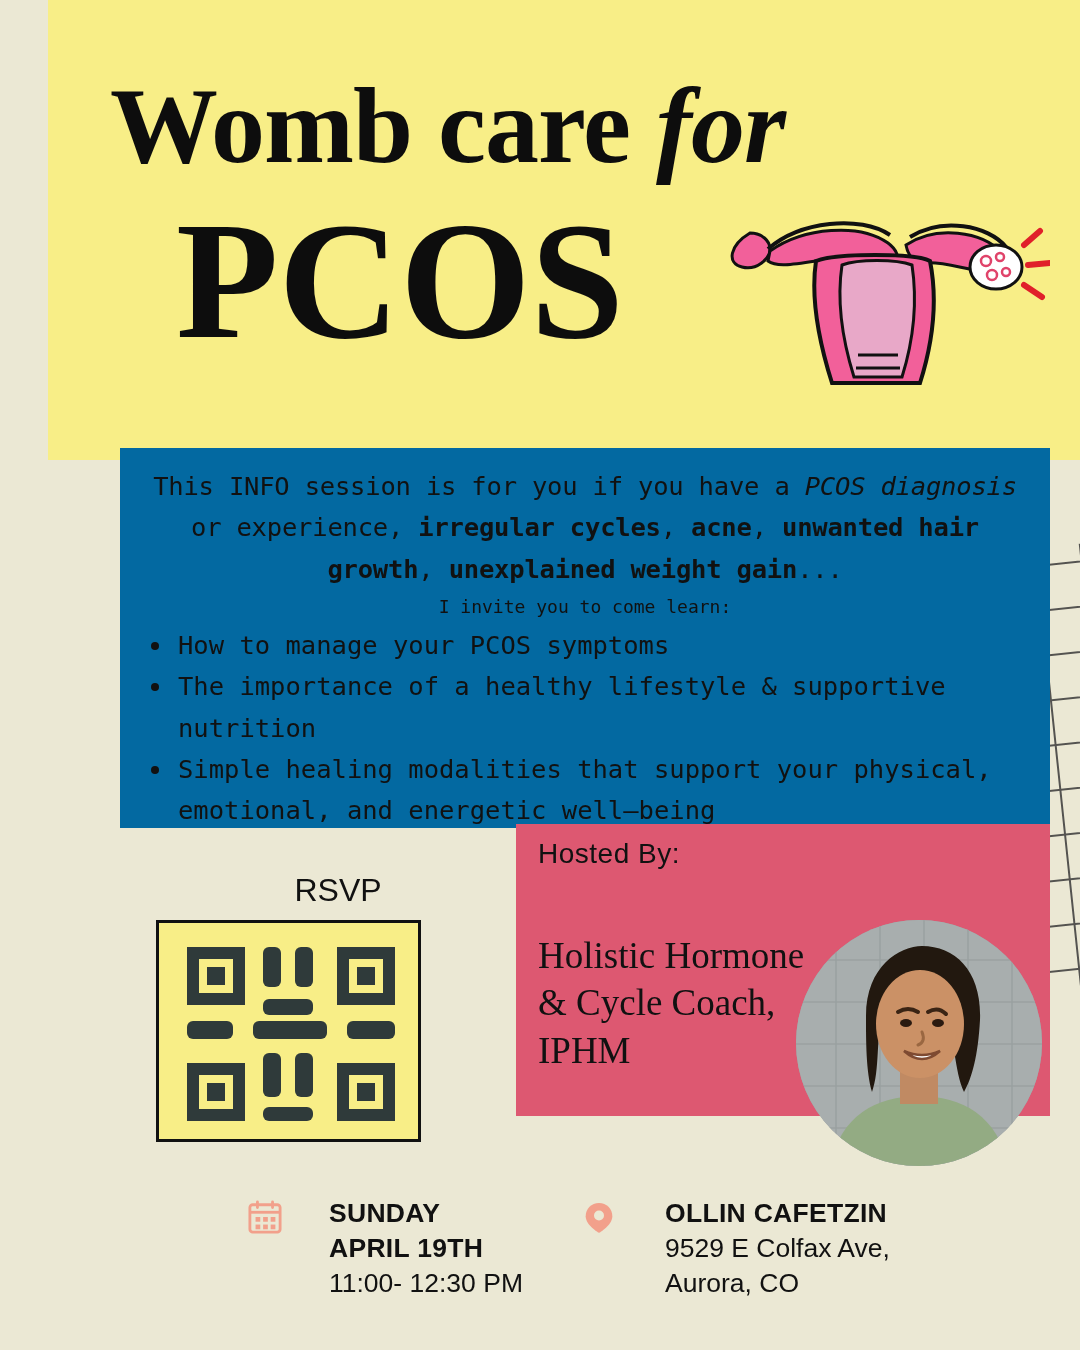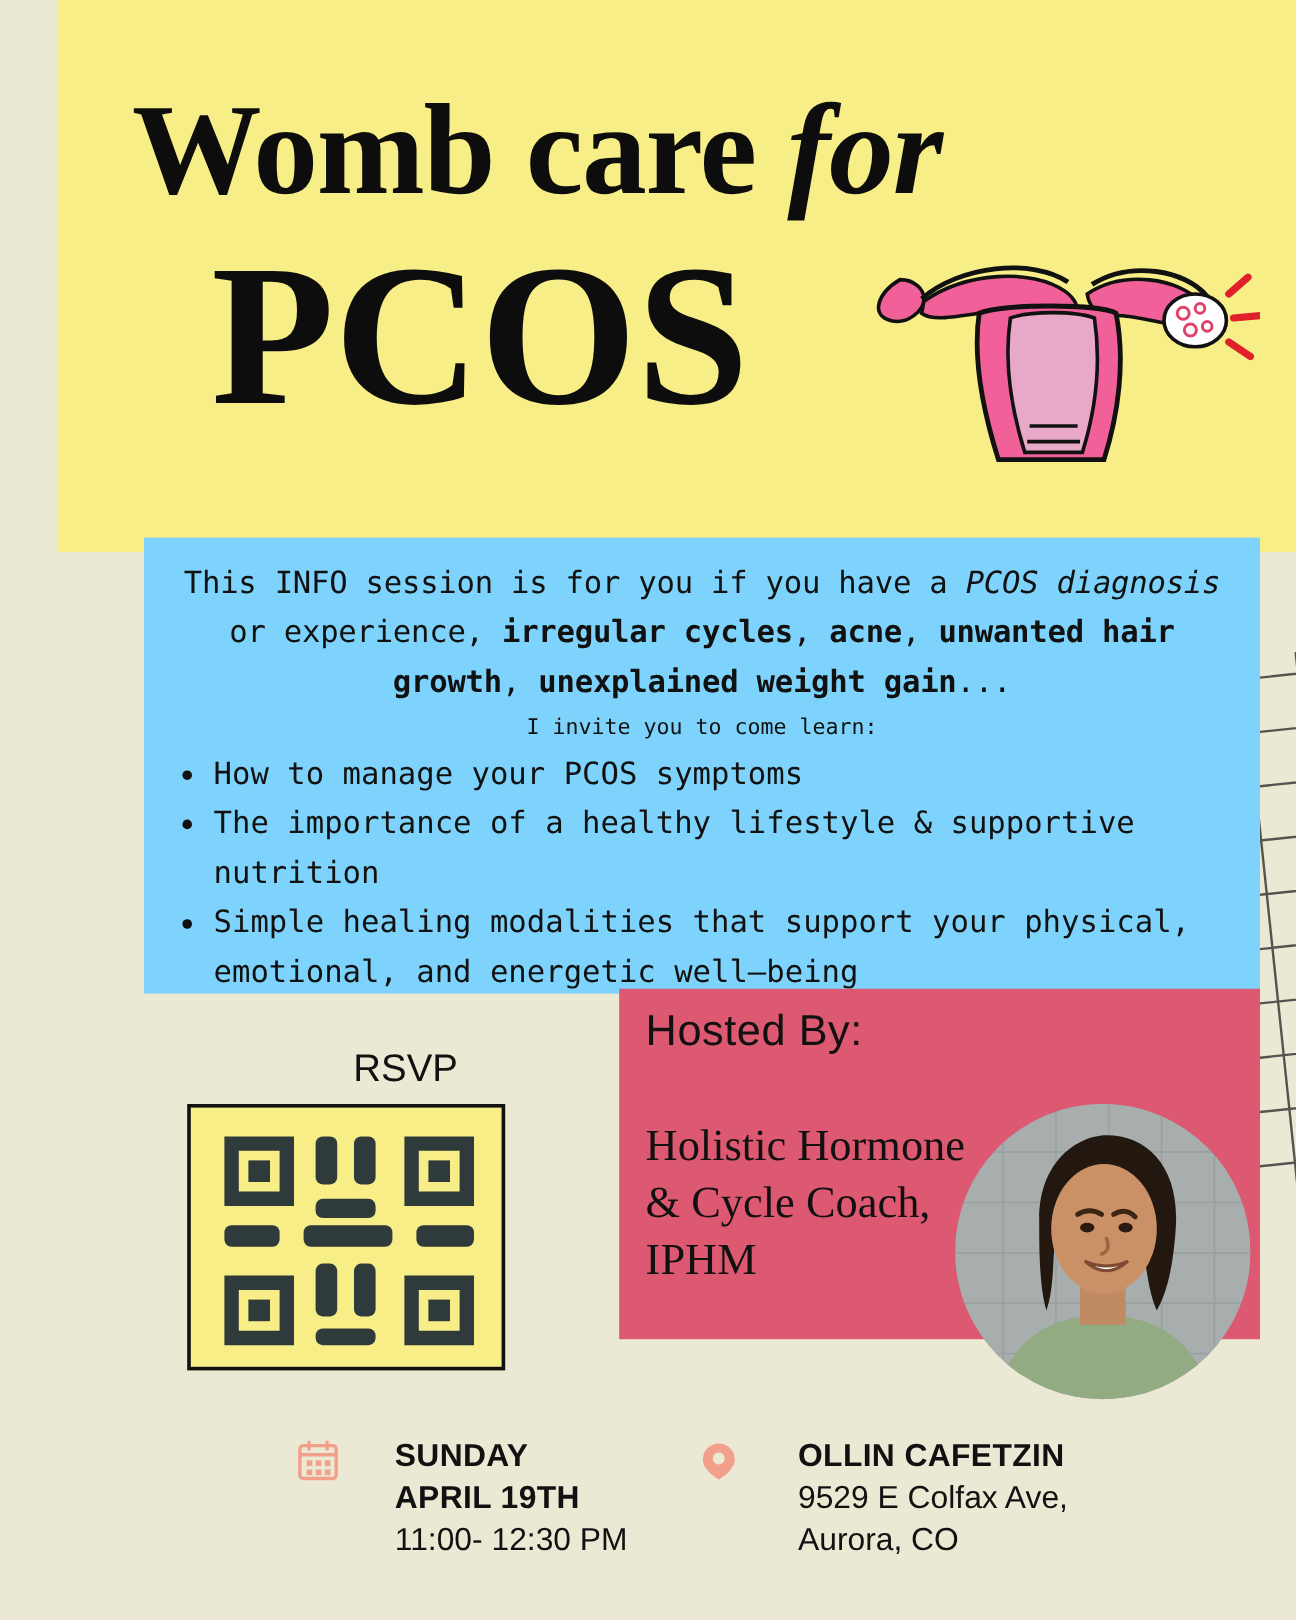--- a/index.html
+++ b/index.html
@@ -80,21 +80,21 @@
     opacity: 0.85;
   }
 
   
   .info-box {
     position: absolute;
     left: 72px;
     top: 448px;
     width: 930px;
     height: 380px;
-    background: #7dd3fc;
+    background: #0369a1;
     box-sizing: border-box;
     padding: 18px 24px 14px 24px;
     font-family: "DejaVu Sans Mono", monospace;
     color: #111;
   }
   .info-intro {
     text-align: center;
     font-size: 25.5px;
     line-height: 1.62;
     letter-spacing: -0.2px;
@@ -153,21 +153,21 @@
     left: 468px;
     top: 824px;
     width: 534px;
     height: 292px;
     background: #dd5871;
   }
   .host-hosted {
     position: absolute;
     left: 22px;
     top: 14px;
-    font-size: 36px;
+    font-size: 28px;
     color: #111;
     font-family: "Liberation Sans", sans-serif;
     letter-spacing: 0.5px;
   }
   .host-name {
     position: absolute;
     left: 22px;
     top: 55px;
     font-family: "Liberation Serif", serif;
     font-weight: 700;

